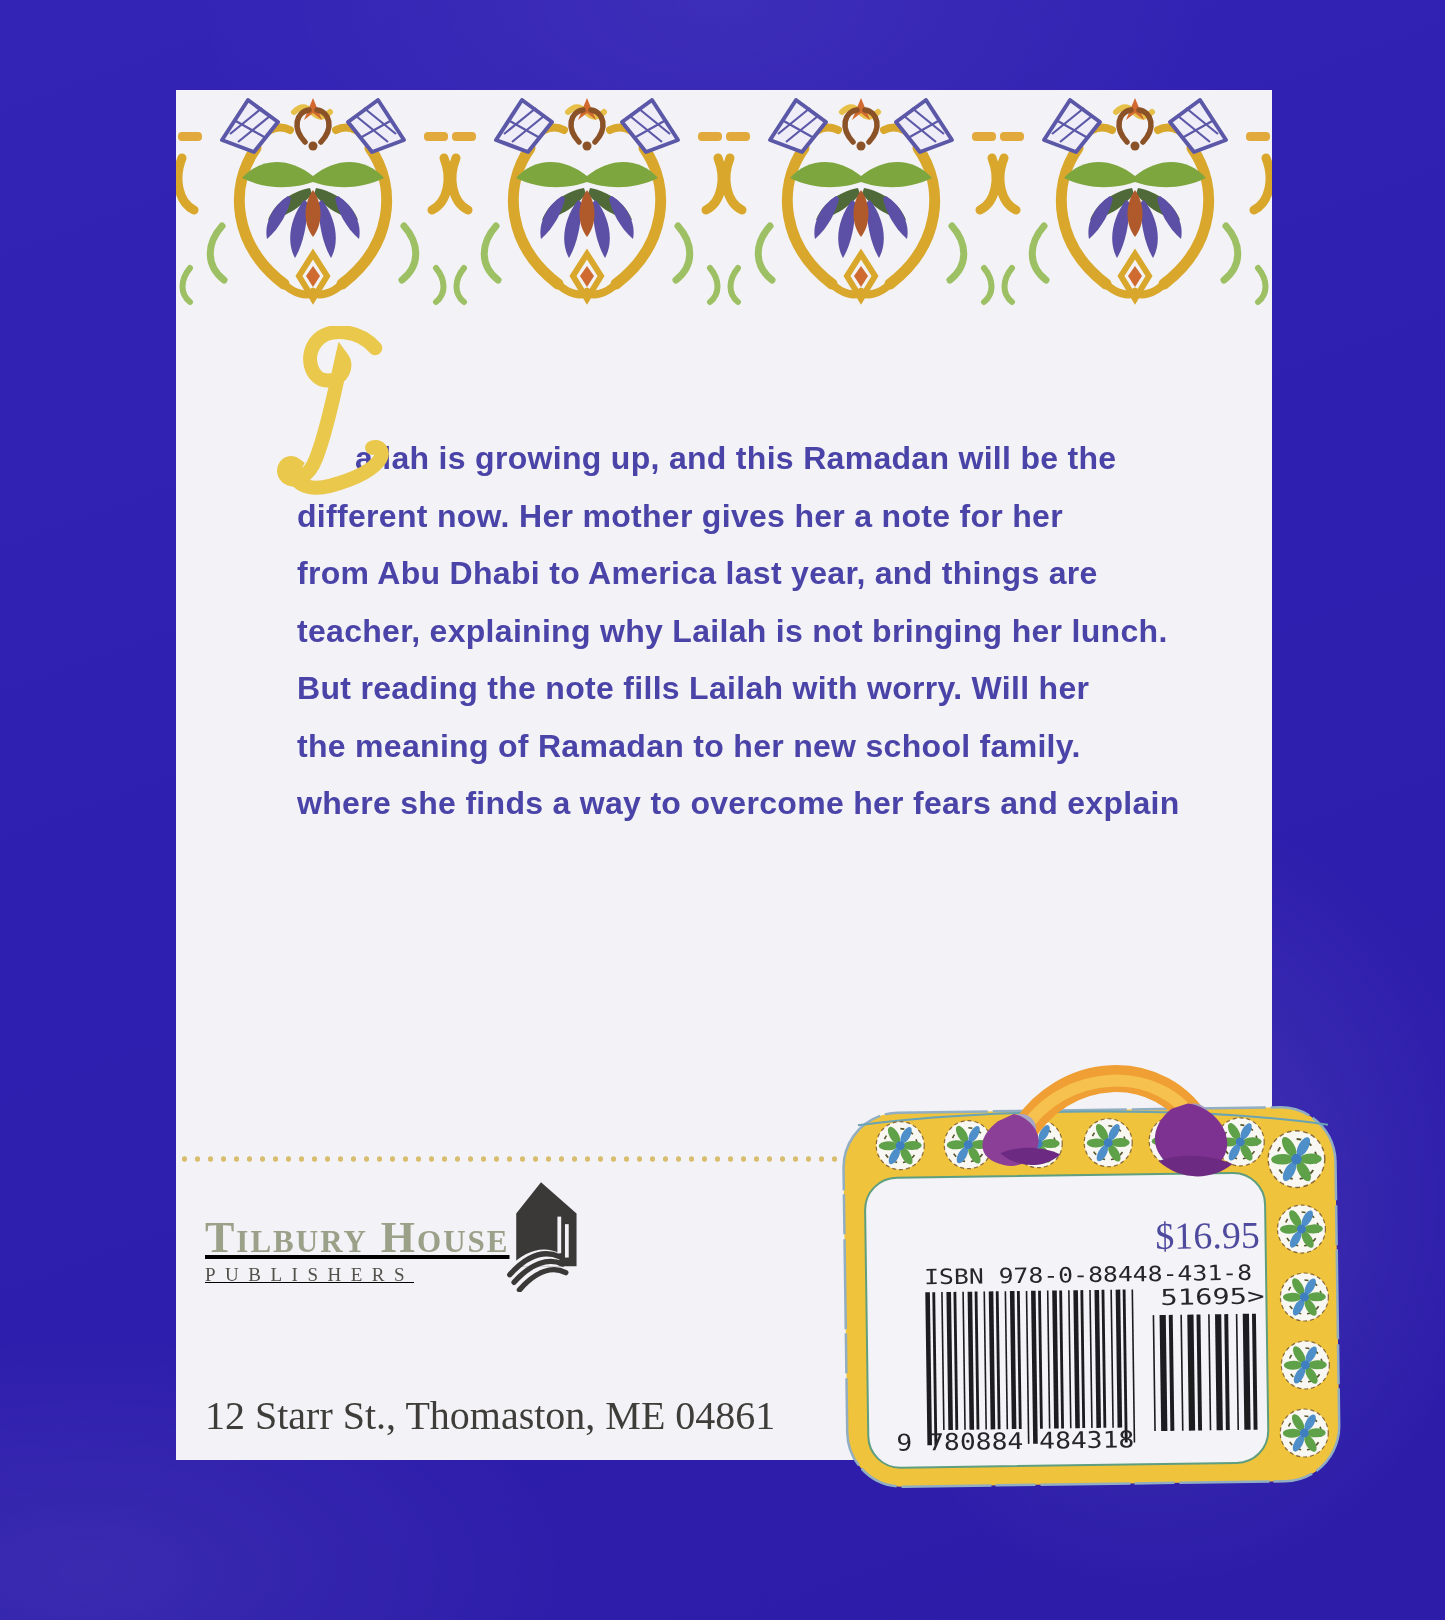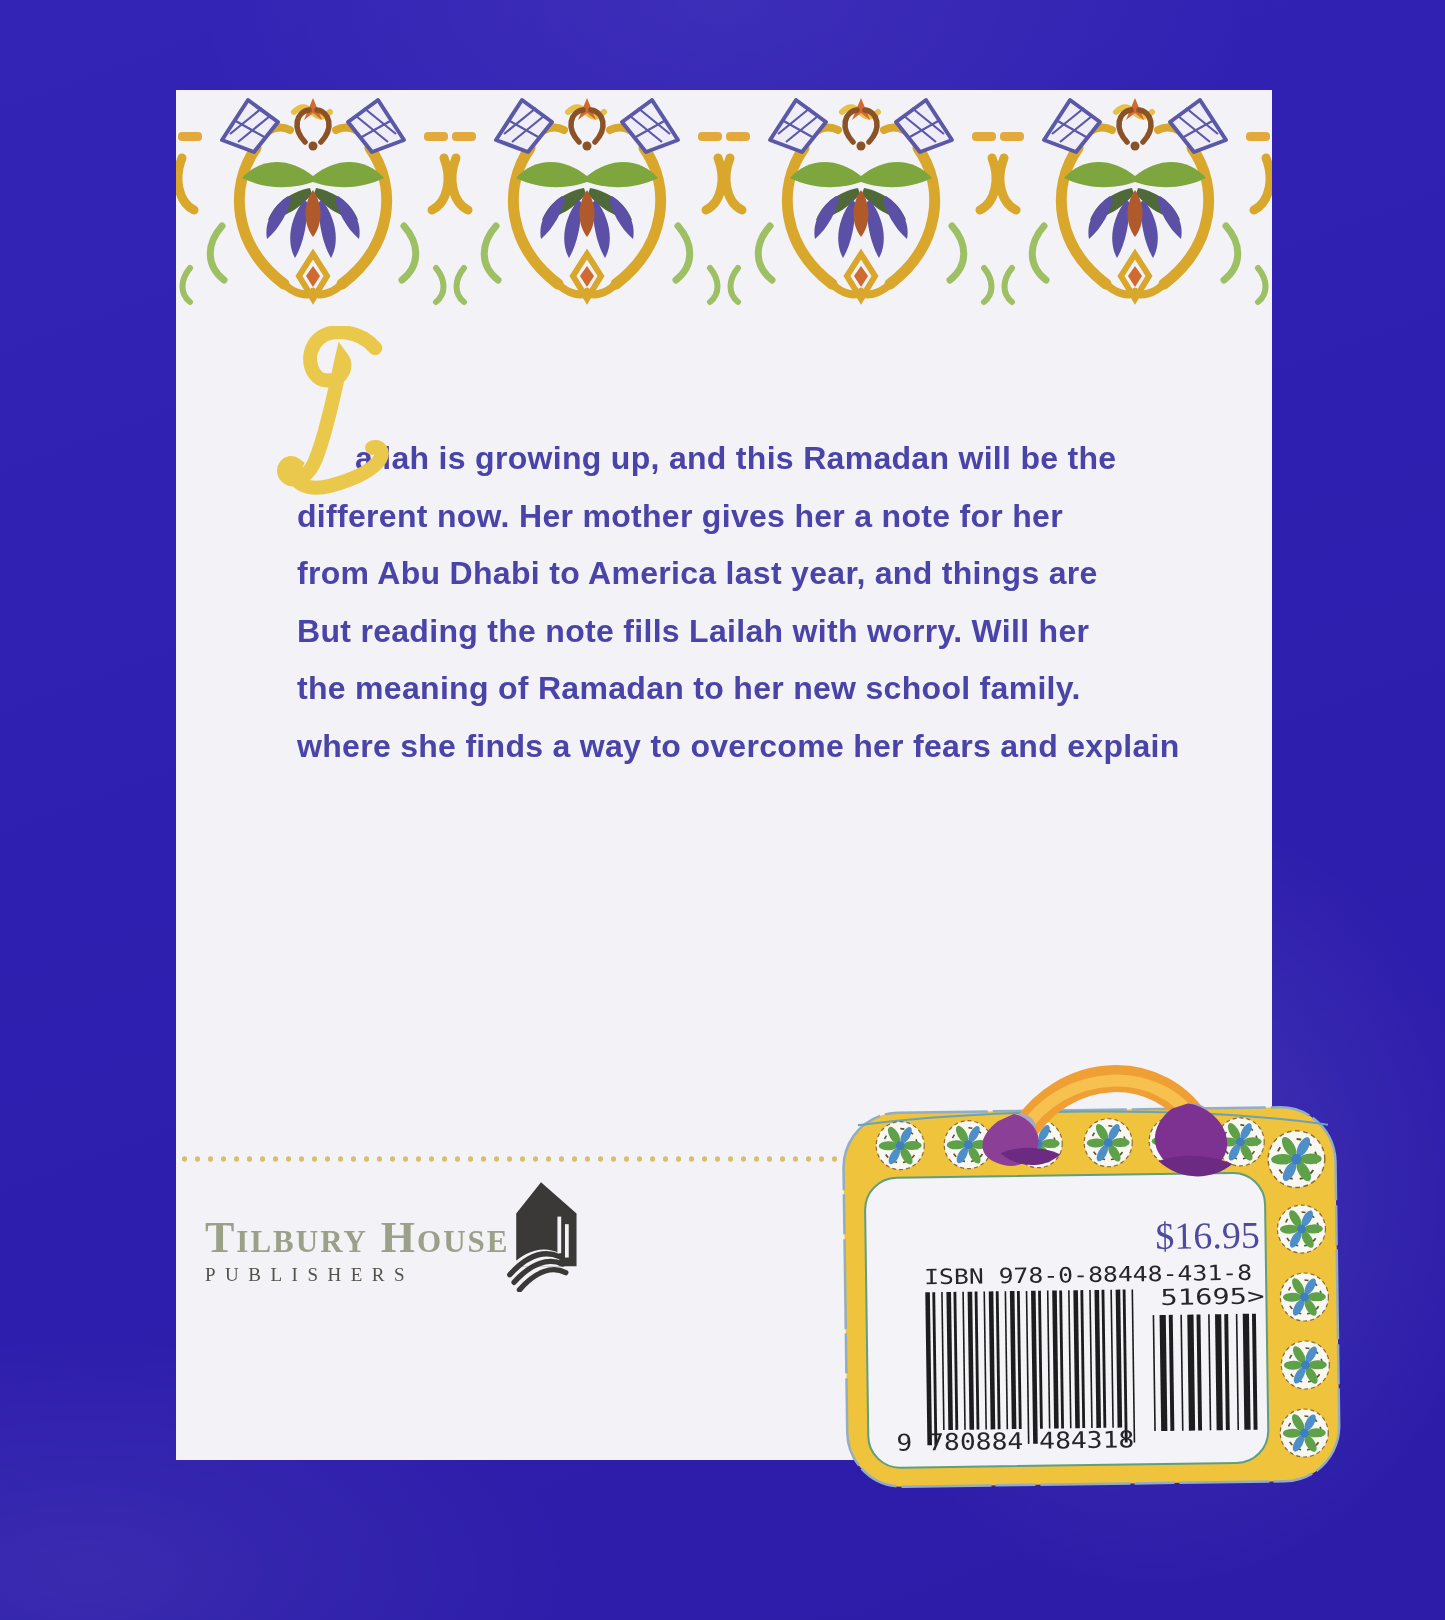--- a/index.html
+++ b/index.html
@@ -27,21 +27,21 @@
   .bline.indent { padding-left:52px; }
   .dropcap { position:absolute; left:-26px; top:-104px; width:132px; height:176px; }
 
   .dotted {
     position:absolute; left:2px; top:1062px; width:737px; height:10px;
     background-image: radial-gradient(circle, #d9be70 2.4px, rgba(0,0,0,0) 3px);
     background-size:13px 10px; background-repeat:repeat-x; background-position:0 2px;
   }
 
   .publisher { position:absolute; left:29px; top:1090px; width:620px; height:310px; }
-  .logo-row { position:absolute; left:0; top:0; display:flex; align-items:flex-start; }
+  .logo-row { position:absolute; left:0; top:0; display:flex; align-items:flex-start;text-decoration:underline; }
   .logo-text { padding-top:38px; }
   .logo-name {
     font-family:"Liberation Serif", serif; font-variant:small-caps;
     font-size:44px; line-height:40px; letter-spacing:2px; color:#9ba089; font-weight:600;
   }
   .logo-sub {
     font-family:"Liberation Serif", serif; font-size:19px; line-height:30px;
     letter-spacing:9.5px; color:#53514b; margin-top:2px;
   }
   .logo-mark { margin-left:-6px; margin-top:0px; }
@@ -128,20 +128,21 @@
 
     <div class="blurb">
       <svg class="dropcap" viewBox="0 0 130 175">
         <path d="M103,22 C88,4 56,0 44,16 C32,32 40,56 58,54 C70,53 76,40 70,32
                  C64,58 56,102 44,132 C38,148 24,158 15,150 C8,143 16,132 24,138
                  C16,154 34,165 58,159 C80,153 100,145 108,132 C112,125 107,118 100,121" fill="none" stroke="#e9c84b" stroke-width="14" stroke-linecap="round"></path>
       </svg>
       <div class="bline first">ailah is growing up, and this Ramadan will be the</div>
       <div class="bline">different now. Her mother gives her a note for her</div>
       <div class="bline">from Abu Dhabi to America last year, and things are</div>
+      <div class="bline">teacher, explaining why Lailah is not bringing her lunch.</div>
       <div class="bline">But reading the note fills Lailah with worry. Will her</div>
       <div class="bline">the meaning of Ramadan to her new school family.</div>
       <div class="bline">where she finds a way to overcome her fears and explain</div>
     </div>
 
     <div class="dotted"></div>
 
     <div class="publisher">
       <div class="logo-row">
         <div class="logo-text">
@@ -155,20 +156,21 @@
             <path d="M6,88 C22,70 38,65 52,71"></path>
             <path d="M10,95 C26,77 42,72 55,78"></path>
             <path d="M15,102 C31,84 46,80 58,86"></path>
           </g>
           <g stroke="#f3f2f6" stroke-width="3.5">
             <line x1="52" y1="34" x2="52" y2="68"></line>
             <line x1="59" y1="41" x2="59" y2="72"></line>
           </g>
         </svg>
       </div>
+      <div class="addr">12 Starr St., Thomaston, ME 04861</div>
     </div>
   </div>
 
   <div class="lunchbox">
     <svg width="520" height="462" viewBox="0 0 520 462">
 
       <rect x="15" y="70" width="492" height="374" rx="55" fill="#efc33b" stroke="#92aec3" stroke-width="2.5" stroke-dasharray="90 5 40 4"></rect>
 
       <rect x="36" y="135" width="400" height="290" rx="32" fill="#f4f3f7" stroke="#5f9e7e" stroke-width="2"></rect>
       <path d="M30,82 C150,68 360,66 500,88" fill="none" stroke="#6aa3b4" stroke-width="2"></path>

